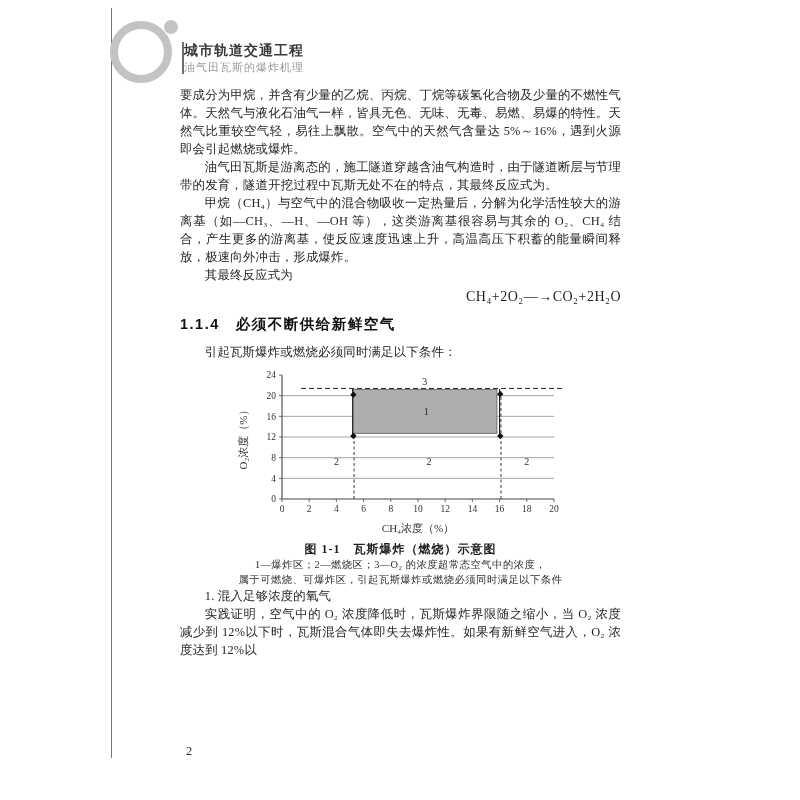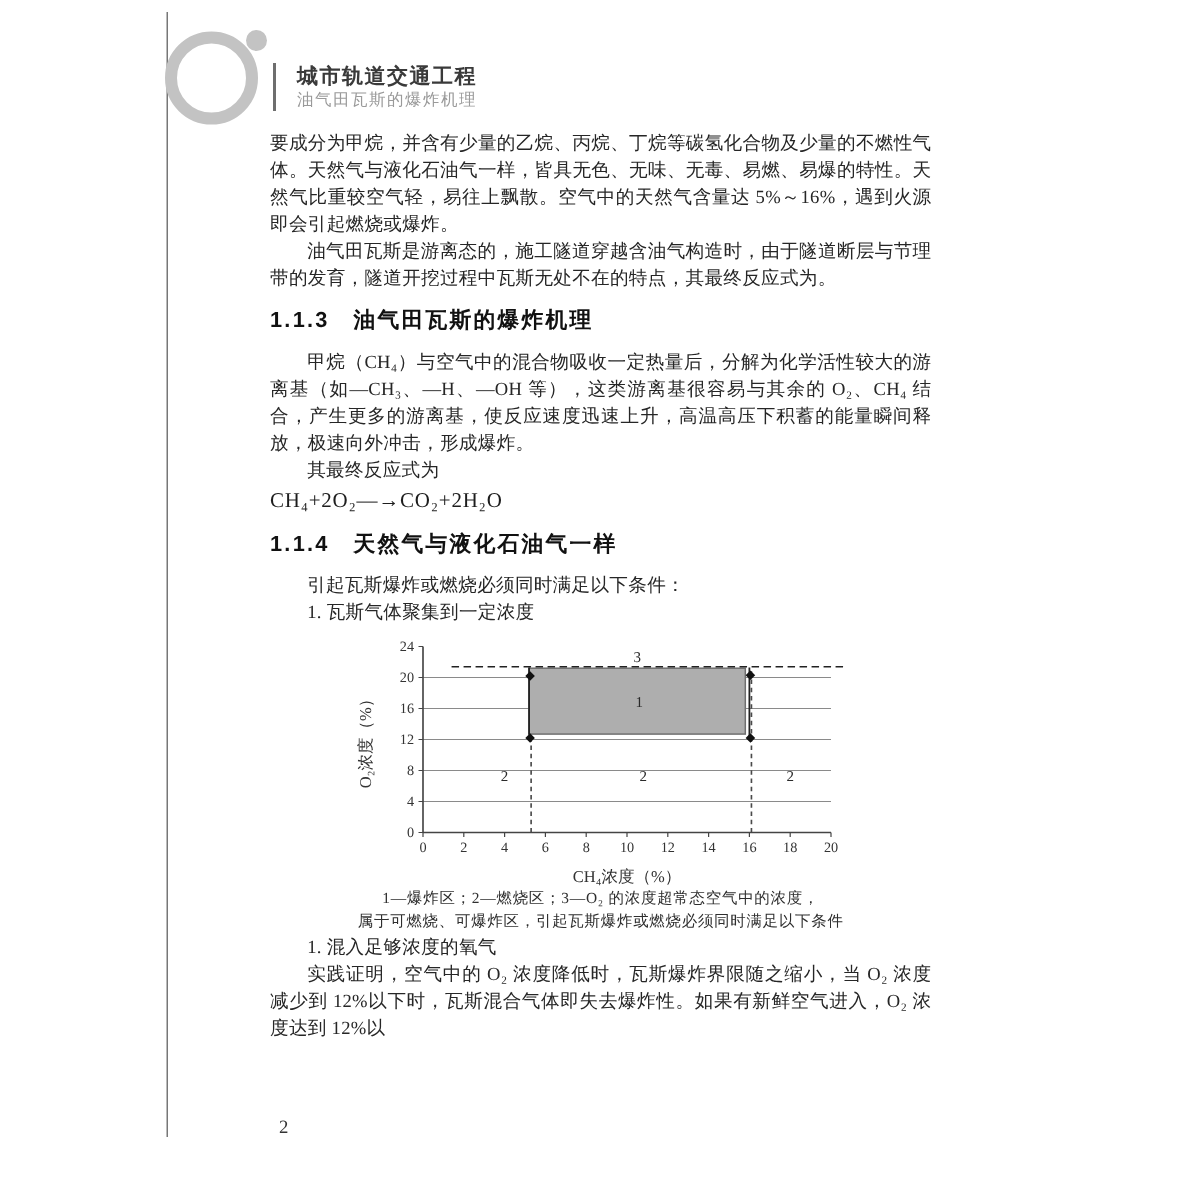--- a/index.html
+++ b/index.html
@@ -5,37 +5,37 @@
   html,body{margin:0;padding:0;}
   body{
     width:800px;height:800px;position:relative;background:#ffffff;
     font-family:"Liberation Serif","DejaVu Serif",serif;color:#262626;
     overflow:hidden;
   }
   .page-rule{position:absolute;left:111px;top:8px;width:1px;height:750px;background:#777;}
   .logo{position:absolute;left:104px;top:14px;}
   .header-block{
     position:absolute;left:182px;top:42px;
-    border-left:2px solid #6e6e6e;padding-left:14px;
+    border-left:2px solid #6e6e6e;padding-left:0;
   }
   .series-title{
     font-family:"Liberation Sans","DejaVu Sans",sans-serif;
     font-weight:bold;font-size:14px;color:#3a3a3a;letter-spacing:1px;line-height:16px;
   }
   .book-title{font-size:11px;color:#9a9a9a;letter-spacing:1px;line-height:14px;margin-top:2px;}
   .content{position:absolute;left:180px;top:86px;width:441px;}
   .content p{margin:0;font-size:12.4px;line-height:18px;text-align:justify;letter-spacing:0.2px;}
   .content p.ind{text-indent:2em;}
   h3.sec{
     font-family:"Liberation Sans","DejaVu Sans",sans-serif;
     font-size:14.5px;font-weight:bold;color:#111;
     margin:10px 0 9px 0;letter-spacing:1.5px;
   }
   .equation{
-    text-align:left;font-size:14px;letter-spacing:0.5px;
+    text-align:right;font-size:14px;letter-spacing:0.5px;
     margin:5px 0 4px 0;color:#1d1d1d;
   }
   .figure{margin-top:4px;text-align:center;}
   .figure svg{display:block;margin:0 auto;}
   .fig-caption{font-size:12px;font-weight:bold;margin-top:4px;letter-spacing:1px;color:#1d1d1d;}
   .fig-note{font-size:10.3px;line-height:14.5px;color:#2e2e2e;letter-spacing:0.5px;}
   .page-number{position:absolute;left:186px;top:744px;font-size:12.5px;color:#333;}
 </style>
 </head>
 <body>
@@ -49,31 +49,29 @@
 
 <div class="header-block">
   <div class="series-title">城市轨道交通工程</div>
   <div class="book-title">油气田瓦斯的爆炸机理</div>
 </div>
 
 <div class="content">
   <p>要成分为甲烷，并含有少量的乙烷、丙烷、丁烷等碳氢化合物及少量的不燃性气体。天然气与液化石油气一样，皆具无色、无味、无毒、易燃、易爆的特性。天然气比重较空气轻，易往上飘散。空气中的天然气含量达 5%～16%，遇到火源即会引起燃烧或爆炸。</p>
   <p class="ind">油气田瓦斯是游离态的，施工隧道穿越含油气构造时，由于隧道断层与节理带的发育，隧道开挖过程中瓦斯无处不在的特点，其最终反应式为。</p>
 
-  <h3 class="sec">1.1.3　油气田瓦斯的爆炸机理</h3>
 
   <p class="ind">甲烷（CH₄）与空气中的混合物吸收一定热量后，分解为化学活性较大的游离基（如—CH₃、—H、—OH 等），这类游离基很容易与其余的 O₂、CH₄ 结合，产生更多的游离基，使反应速度迅速上升，高温高压下积蓄的能量瞬间释放，极速向外冲击，形成爆炸。</p>
   <p class="ind">其最终反应式为</p>
 
   <div class="equation">CH₄+2O₂—→CO₂+2H₂O</div>
 
-  <h3 class="sec">1.1.4　天然气与液化石油气一样</h3>
+  <h3 class="sec">1.1.4　必须不断供给新鲜空气</h3>
 
   <p class="ind">引起瓦斯爆炸或燃烧必须同时满足以下条件：</p>
-  <p class="ind">1. 瓦斯气体聚集到一定浓度</p>
 
   <div class="figure">
     <svg width="330" height="172" viewBox="0 0 330 172">
         <line x1="46" x2="318" y1="113.33333333333334" y2="113.33333333333334" stroke="#8a8a8a" stroke-width="0.8"></line>
         <line x1="46" x2="318" y1="92.66666666666667" y2="92.66666666666667" stroke="#8a8a8a" stroke-width="0.8"></line>
         <line x1="46" x2="318" y1="72" y2="72" stroke="#8a8a8a" stroke-width="0.8"></line>
         <line x1="46" x2="318" y1="51.33333333333334" y2="51.33333333333334" stroke="#8a8a8a" stroke-width="0.8"></line>
         <line x1="46" x2="318" y1="30.666666666666657" y2="30.666666666666657" stroke="#8a8a8a" stroke-width="0.8"></line>
         <line x1="118.08" x2="118.08" y1="134" y2="23.94999999999999" stroke="#4a4a4a" stroke-width="1.1" stroke-dasharray="3,2.5"></line>
         <line x1="264.96000000000004" x2="264.96000000000004" y1="134" y2="23.94999999999999" stroke="#4a4a4a" stroke-width="1.1" stroke-dasharray="3,2.5"></line>
@@ -124,20 +122,21 @@
         <line x1="43" x2="46" y1="10" y2="10" stroke="#444444" stroke-width="0.8"></line>
         <text x="40" y="13.2" text-anchor="end" font-size="9.5" fill="#333" font-family="&quot;Liberation Serif&quot;,&quot;DejaVu Serif&quot;,serif">24</text>
         <text x="188.8" y="20.23333333333332" text-anchor="middle" font-size="10" fill="#2a2a2a" font-family="&quot;Liberation Serif&quot;,&quot;DejaVu Serif&quot;,serif">3</text>
         <text x="190.16" y="50.19999999999999" text-anchor="middle" font-size="10" fill="#2a2a2a" font-family="&quot;Liberation Serif&quot;,&quot;DejaVu Serif&quot;,serif">1</text>
         <text x="100.4" y="99.80000000000001" text-anchor="middle" font-size="10" fill="#2a2a2a" font-family="&quot;Liberation Serif&quot;,&quot;DejaVu Serif&quot;,serif">2</text>
         <text x="192.88" y="99.80000000000001" text-anchor="middle" font-size="10" fill="#2a2a2a" font-family="&quot;Liberation Serif&quot;,&quot;DejaVu Serif&quot;,serif">2</text>
         <text x="290.8" y="99.80000000000001" text-anchor="middle" font-size="10" fill="#2a2a2a" font-family="&quot;Liberation Serif&quot;,&quot;DejaVu Serif&quot;,serif">2</text>
         <text x="182" y="167" text-anchor="middle" font-size="11" fill="#333" font-family="&quot;Liberation Serif&quot;,&quot;DejaVu Serif&quot;,serif">CH₄浓度（%）</text>
         <text x="0" y="0" text-anchor="middle" font-size="11" fill="#333" font-family="&quot;Liberation Serif&quot;,&quot;DejaVu Serif&quot;,serif" transform="translate(11,72) rotate(-90)">O₂浓度（%）</text>
       </svg>
+    <div class="fig-caption">图 1-1　瓦斯爆炸（燃烧）示意图</div>
     <div class="fig-note">1—爆炸区；2—燃烧区；3—O₂ 的浓度超常态空气中的浓度，</div>
     <div class="fig-note">属于可燃烧、可爆炸区，引起瓦斯爆炸或燃烧必须同时满足以下条件</div>
   </div>
 
   <p class="ind">1. 混入足够浓度的氧气</p>
   <p class="ind">实践证明，空气中的 O₂ 浓度降低时，瓦斯爆炸界限随之缩小，当 O₂ 浓度减少到 12%以下时，瓦斯混合气体即失去爆炸性。如果有新鲜空气进入，O₂ 浓度达到 12%以</p>
 </div>
 
 <div class="page-number">2</div>
 

